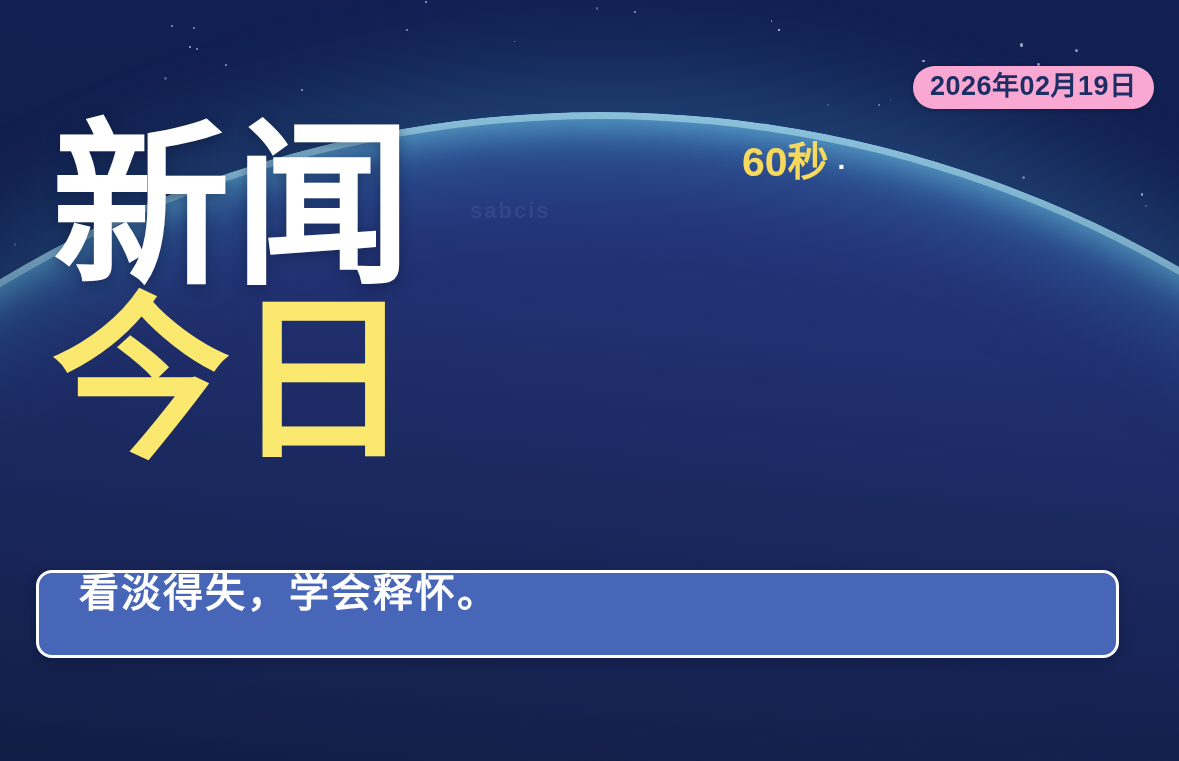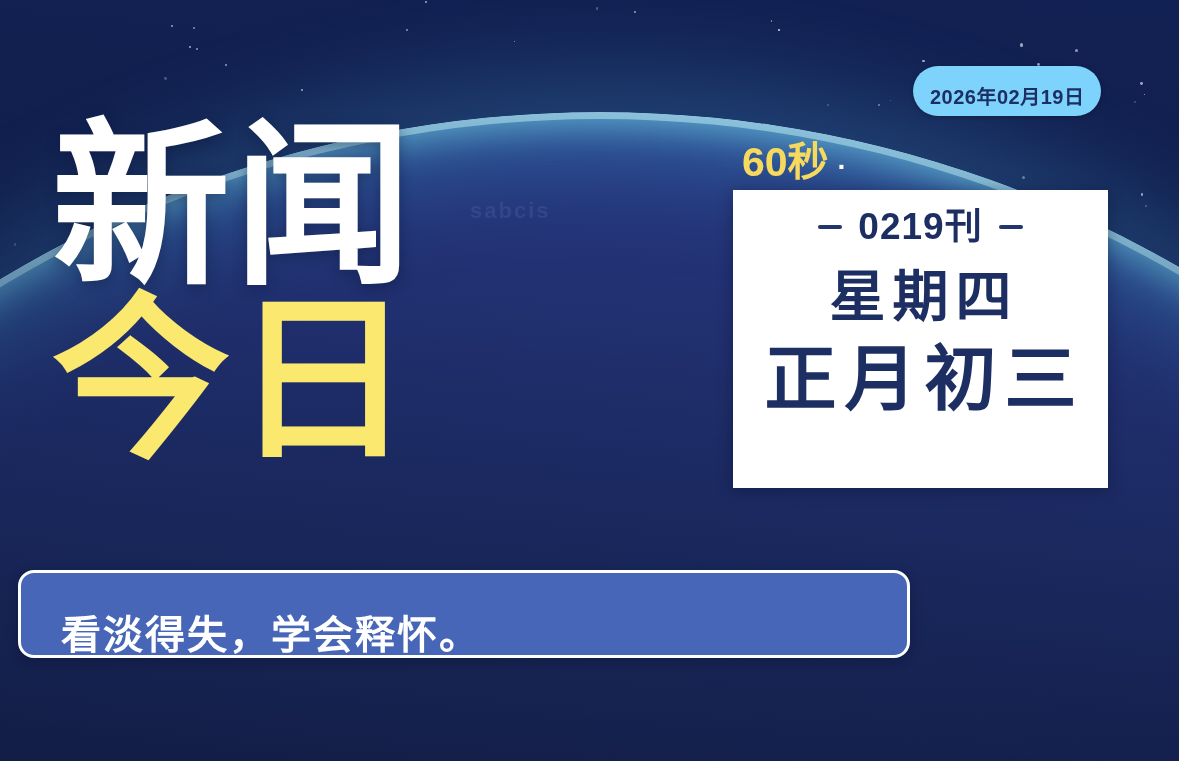--- a/index.html
+++ b/index.html
@@ -95,25 +95,25 @@
   }
 
   
   .content { position: absolute; inset: 0; }
 
   
   .date-badge {
     position: absolute;
     left: 913px;
     top: 66px;
-    padding: 20px 17px 7px;
-    background: #7dd3fc;
+    padding: 5px 17px 7px;
+    background: #f9a8d4;
     border-radius: 999px;
     color: #1d2f62;
-    font-size: 20px;
+    font-size: 27px;
     font-weight: bold;
     letter-spacing: .5px;
     line-height: 1.15;
     white-space: nowrap;
     box-shadow: 0 1px 5px rgba(0,0,0,0.25);
   }
 
   
   .title-block {
     position: absolute;
@@ -220,30 +220,30 @@
     font-weight: bold;
     letter-spacing: 8px;
     color: #1d2f62;
     line-height: 1.05;
     text-indent: 8px;
   }
 
   
   .quote-bar {
     position: absolute;
-    left: 18px;
+    left: 36px;
     top: 570px;
-    width: 892px;
+    width: 1083px;
     height: 88px;
     box-sizing: border-box;
     background: #4766b8;
     border: 3px solid #ffffff;
     border-radius: 16px;
     display: flex;
-    align-items: flex-end;
+    align-items: flex-start;
     padding-left: 40px;
     box-shadow: 0 3px 12px rgba(5,12,35,0.3);
   }
   .quote-text {
     color: #ffffff;
     font-size: 40px;
     font-weight: bold;
     letter-spacing: 2px;
     line-height: 1;
     white-space: nowrap;
@@ -376,28 +376,19 @@
     <div class="title-block">
       <div class="title-line title-bottom">新闻</div>
       <div class="title-line title-top">今日</div>
     </div>
 
     <div class="tagline">
       <span class="tagline-sec">60秒</span>
       <span class="tagline-dot">·</span>
     </div>
 
-    <div class="info-card">
-      <div class="issue-row">
-        <span class="issue-dash"></span>
-        <span class="issue-text">0219刊</span>
-        <span class="issue-dash"></span>
-      </div>
-      <div class="weekday">星期四</div>
-      <div class="lunar">正月初三</div>
-    </div>
 
     <div class="quote-bar">
       <span class="quote-text">看淡得失，学会释怀。</span>
     </div>
 
   </div>
 </div>
 
 </body></html>

